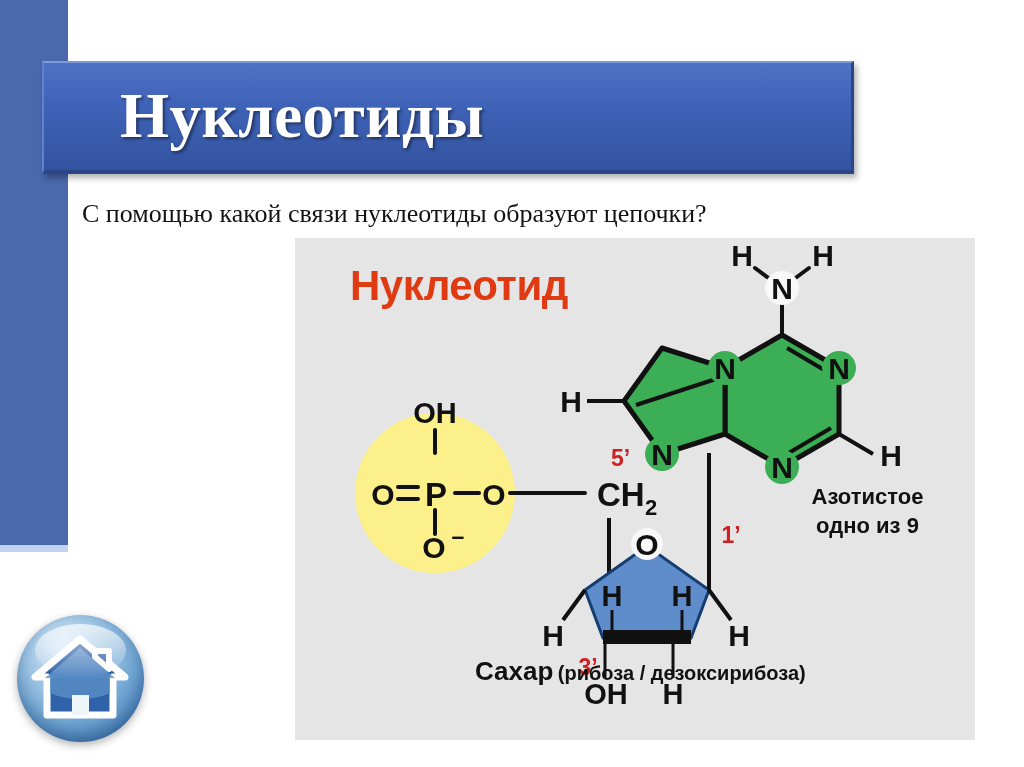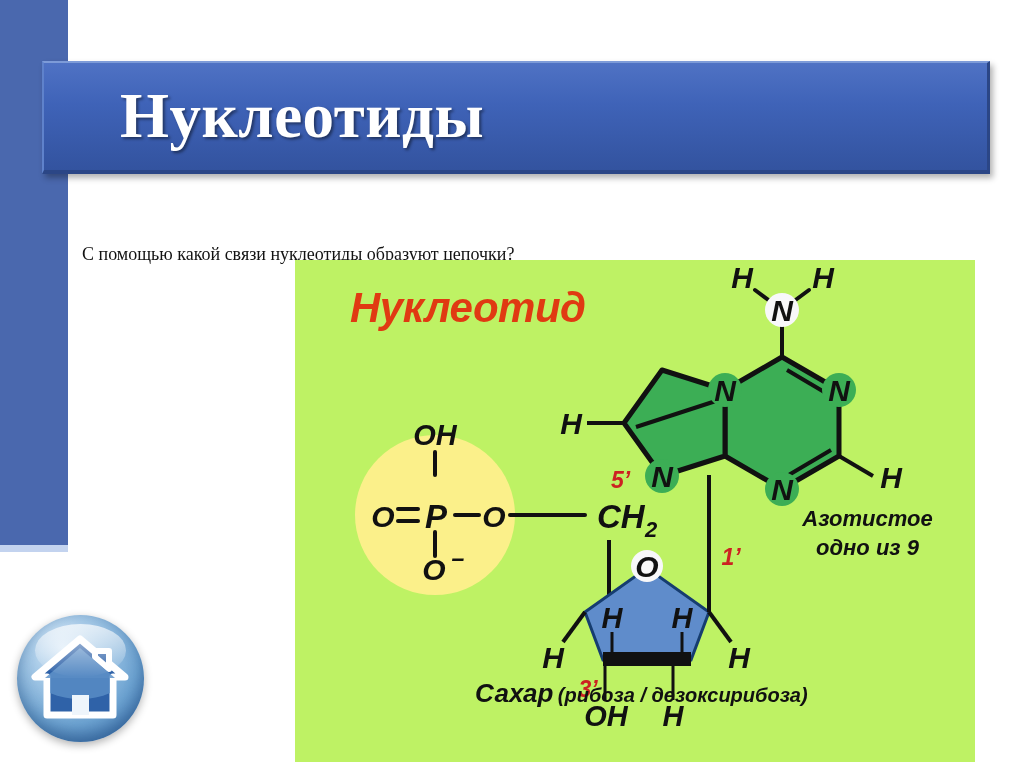--- a/index.html
+++ b/index.html
@@ -14,50 +14,49 @@
     position:absolute;left:0;top:0;width:68px;height:545px;
     background:#4a68ae;
   }
   .sidebar-bar-edge{
     position:absolute;left:0;top:545px;width:68px;height:7px;
     background:#c3d3ef;
   }
 
   
   .title-plaque{
-    position:absolute;left:42px;top:61px;width:948px;height:113px;
+    position:absolute;left:42px;top:61px;width:812px;height:113px;
     background:linear-gradient(180deg,#4f72c4 0%,#3f63b8 38%,#33539f 100%);
     border-top:2px solid #7d9bd8;
     border-left:2px solid #5f82cb;
     border-right:3px solid #2b4686;
     border-bottom:4px solid #2b4686;
     box-shadow:3px 4px 6px rgba(0,0,0,.30);
     box-sizing:border-box;
     display:flex;align-items:center;
   }
   .title-text{
     color:#ffffff;font-family:"Liberation Serif",serif;font-weight:bold;
     font-size:63px;letter-spacing:.5px;margin-left:76px;line-height:1;
     text-shadow:2px 2px 3px rgba(0,0,0,.45);
     white-space:nowrap;
   }
 
   
   .body-text{
     position:absolute;left:82px;top:192px;width:870px;
-    font-family:"Liberation Serif",serif;font-size:18px;color:#131313;
+    font-family:"Liberation Serif",serif;font-size:26px;color:#131313;
     line-height:44px;
-    margin-top:40px;
   }
   .body-line{white-space:nowrap;}
 
   
   .figure-panel{
-    position:absolute;left:295px;top:260px;width:680px;height:502px;
-    background:#bef264;overflow:hidden;font-style:italic;
+    position:absolute;left:295px;top:238px;width:680px;height:502px;
+    background:#e5e5e5;overflow:hidden;
   }
   .fig-title{
     position:absolute;left:55px;top:24px;
     font-family:"Liberation Sans",sans-serif;font-weight:bold;
     font-size:42px;color:#e03a12;letter-spacing:-.5px;white-space:nowrap;
   }
   
   .phosphate-halo{
     position:absolute;left:60px;top:175px;width:160px;height:160px;
     border-radius:50%;background:#fbf08a;

